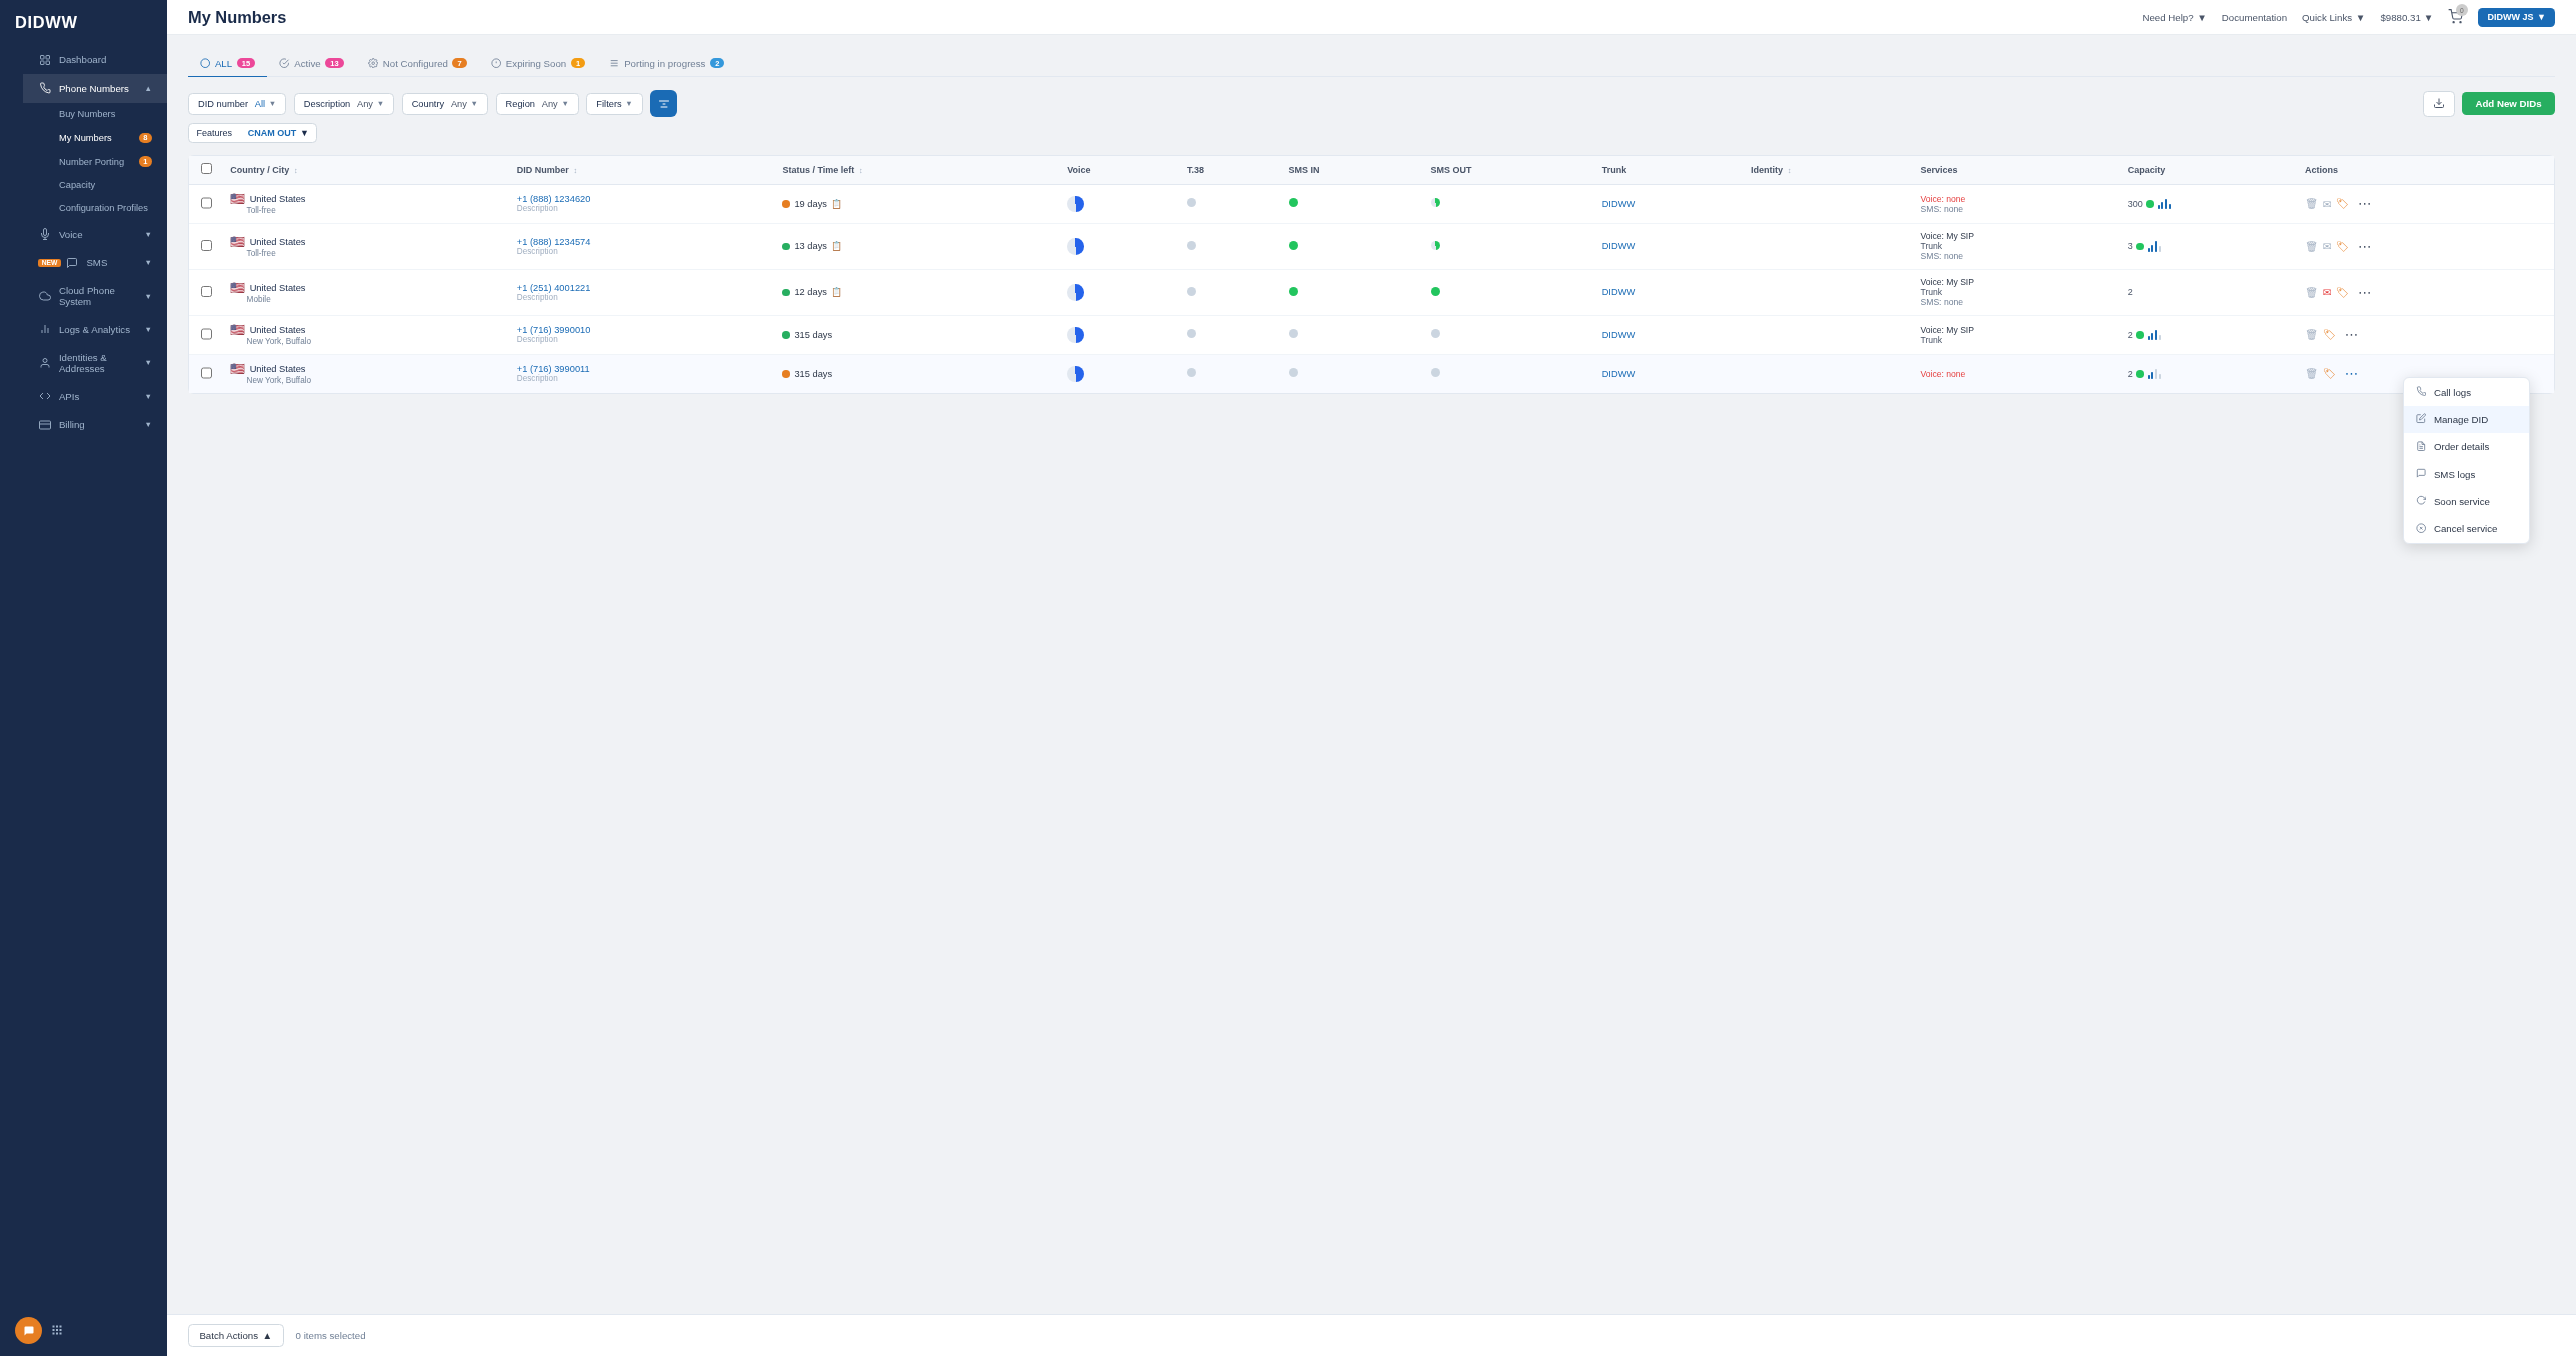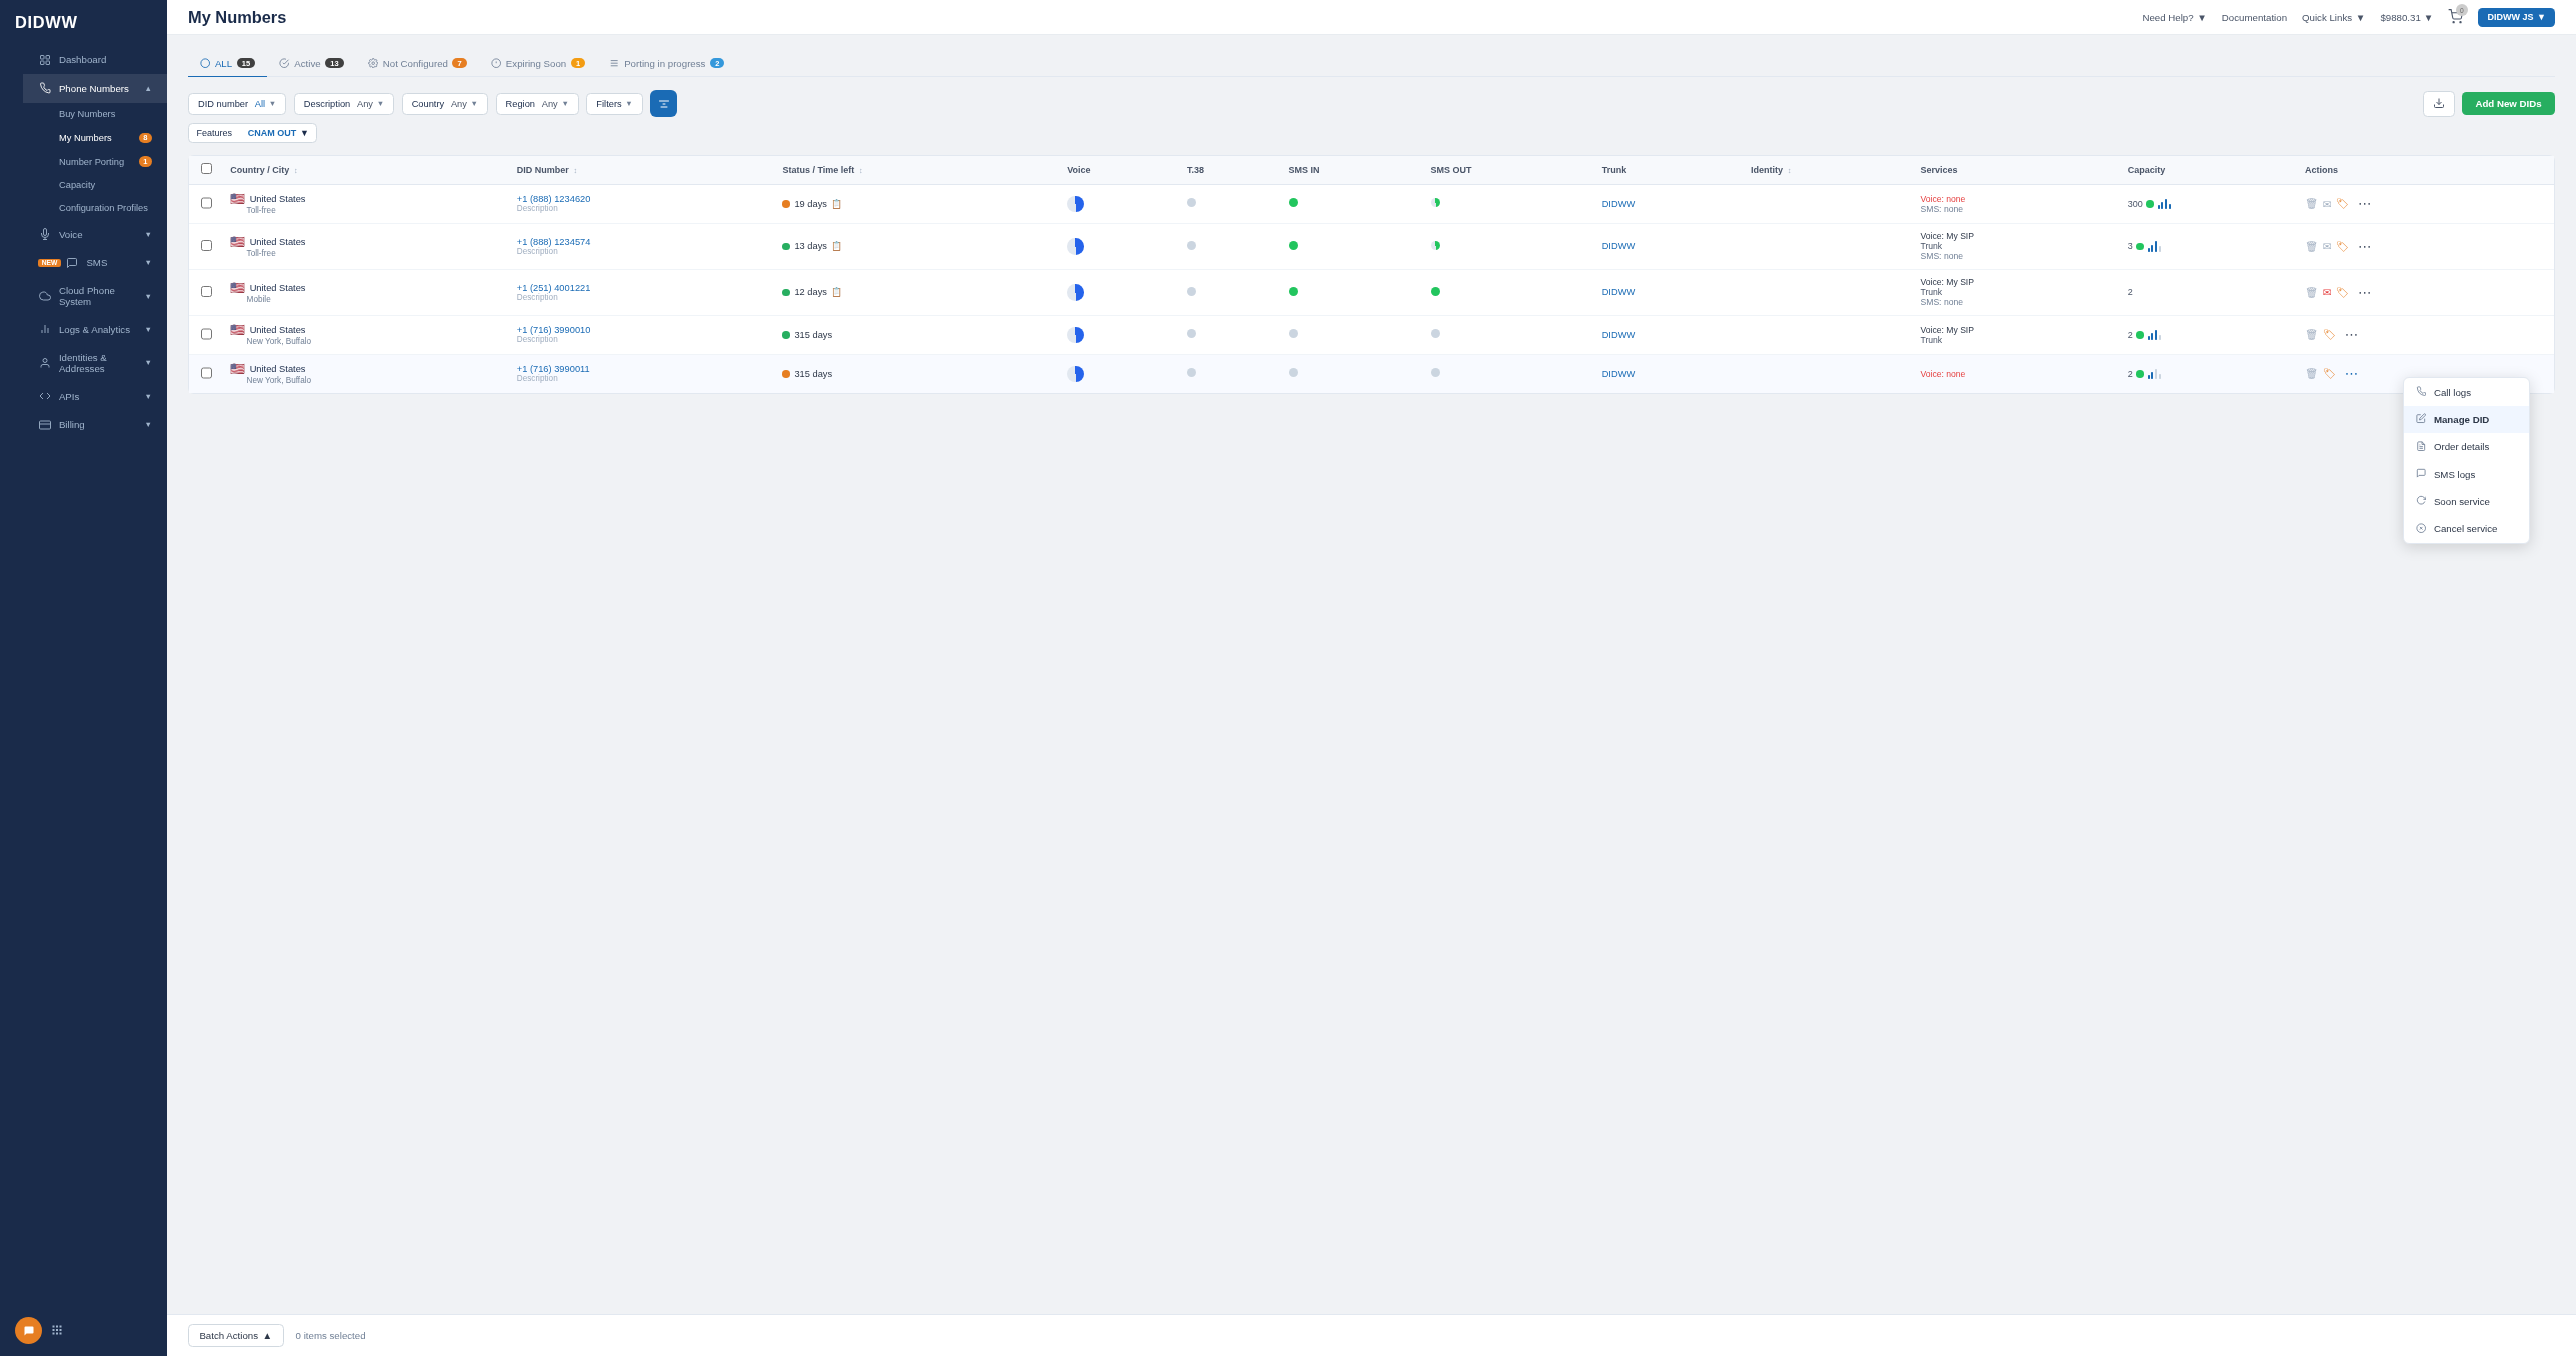--- a/index.html
+++ b/index.html
@@ -37,21 +37,21 @@
     .user-avatar { background: #1a6bb5; color: #fff; border-radius: 4.5px; padding: 4.5px 9px; font-size: 9px; font-weight: 600; cursor: pointer; display: flex; align-items: center; gap: 3.7px; }
 
     
     .content { flex: 1; overflow-y: auto; padding: 15px 21px; }
 
     
     .tabs { display: flex; align-items: center; gap: 0; border-bottom: 1.5px solid #e2e8f0; margin-bottom: 13.4px; }
     .tab { display: flex; align-items: center; gap: 4.5px; padding: 7.5px 12px; cursor: pointer; color: #718096; font-size: 9.7px; position: relative; white-space: nowrap; }
     .tab.active { color: #1a6bb5; border-bottom: 1.5px solid #1a6bb5; margin-bottom: -1.5px; }
     .tab .tab-badge { border-radius: 7.5px; padding: 0.7px 5.2px; font-size: 7.5px; font-weight: 700; color: #fff; }
-    .tab .tab-badge.green { background: #404040; }
+    .tab .tab-badge.green { background: #ec4899; }
     .tab .tab-badge.orange { background: #e67e22; }
     .tab .tab-badge.yellow { background: #f39c12; }
     .tab .tab-badge.blue { background: #3498db; }
     .filter-btn { display: flex; align-items: center; gap: 3.7px; padding: 5.2px 9px; border: 0.7px solid #d1d9e0; border-radius: 4.5px; background: #fff; color: #1a2b4a; font-size: 9.3px; cursor: pointer; white-space: nowrap; }
     .filter-btn .chevron { font-size: 7.5px; color: #718096; }
     .filter-active { background: #1a6bb5; color: #fff; border: none; border-radius: 6px; width: 27px; height: 27px; display: flex; align-items: center; justify-content: center; cursor: pointer; }
     .filters-row2 { display: flex; align-items: center; gap: 7.5px; margin-bottom: 12px; }
     .feature-tag { display: flex; align-items: center; gap: 3.7px; padding: 3.7px 7.5px; border: 0.7px solid #d1d9e0; border-radius: 4.5px; background: #fff; font-size: 9px; color: #1a2b4a; cursor: pointer; }
     .add-dids-btn { background: #27ae60; color: #fff; border: none; border-radius: 4.5px; padding: 6px 13.4px; font-size: 9.7px; font-weight: 600; cursor: pointer; white-space: nowrap; }
     .download-btn { border: 0.7px solid #d1d9e0; background: #fff; border-radius: 4.5px; padding: 5.2px 9px; cursor: pointer; color: #4a5568; }
@@ -86,21 +86,21 @@
     .action-icon.red { color: #e53e3e; }
     .action-icon.orange { color: #e67e22; }
     .three-dots { cursor: pointer; color: #4a5568; font-size: 13.4px; padding: 1.5px 4.5px; }
     .sort-arrow { font-size: 7.5px; color: #a0aec0; margin-left: 2.2px; }
     .checkbox { width: 11.2px; height: 11.2px; cursor: pointer; accent-color: #1a6bb5; }
     .flag { font-size: 12px; }
 
     
     .context-menu { position: absolute; right: 30px; top: 45px; background: #fff; border-radius: 6px; box-shadow: 0 3px 15px rgba(0,0,0,0.15); border: 0.7px solid #e2e8f0; z-index: 100; min-width: 127px; }
     .context-menu-item { display: flex; align-items: center; gap: 7.5px; padding: 7.5px 12px; cursor: pointer; color: #2d3748; font-size: 9.7px; }
-    .context-menu-item.active-item { background: #fff; font-weight: 700; }
+    .context-menu-item.active-item { background: #fff; font-weight: 400; }
     .context-menu-icon { font-size: 10.4px; color: #718096; }
 
     
     .bottom-bar { background: #fff; border-top: 0.7px solid #e2e8f0; padding: 9px 21px; display: flex; align-items: center; gap: 12px; }
     .batch-btn { display: flex; align-items: center; gap: 4.5px; padding: 5.2px 10.4px; border: 0.7px solid #d1d9e0; border-radius: 4.5px; background: #fff; color: #2d3748; font-size: 9.7px; cursor: pointer; }
     .items-selected { font-size: 9.7px; color: #718096; }
 
     
     .bar-chart { display: inline-flex; align-items: flex-end; gap: 1.5px; height: 10.4px; }
     .bar { background: #1a6bb5; border-radius: 0.7px; }

